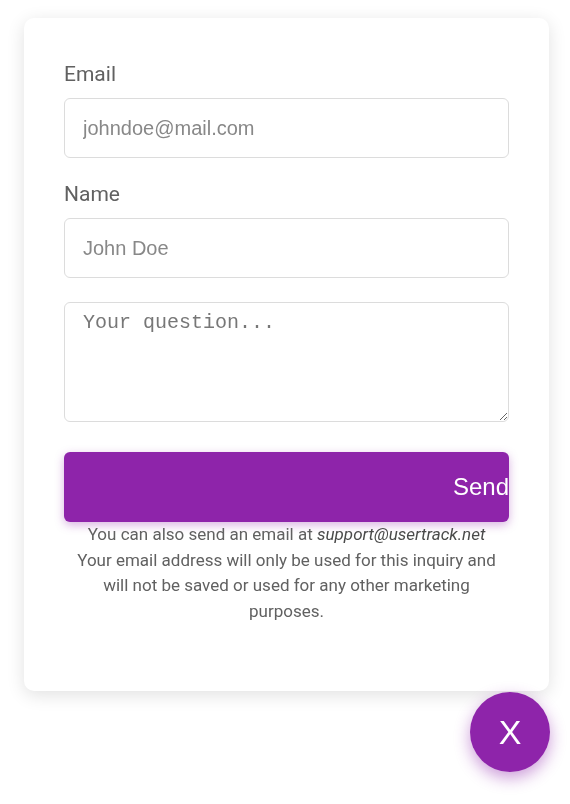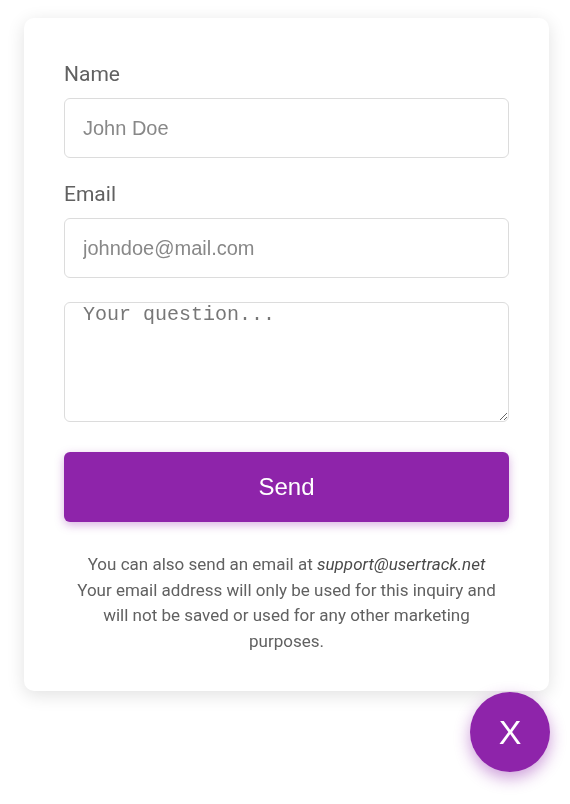--- a/index.html
+++ b/index.html
@@ -39,44 +39,44 @@
     color: #3a3a3a;
     outline: none;
     background: #fff;
   }
   .text-input::placeholder { color: #888; }
   .textarea {
     width: 100%;
     height: 120px;
     border: 1px solid #dcdcdc;
     border-radius: 6px;
-    padding: 0 18px;
+    padding: 8px 18px;
     font-size: 20px;
     font-family: "Courier New", Courier, monospace;
     color: #3a3a3a;
     outline: none;
     resize: vertical;
     background: #fff;
   }
   .textarea::placeholder { color: #777; }
   .send-btn {
     width: 100%;
     height: 70px;
     border: none;
     border-radius: 6px;
     background: #8e24aa;
     color: #ffffff;
     font-size: 24px;
     font-weight: 500;
     cursor: pointer;
     margin-top: 2px;
     box-shadow: 0 3px 10px rgba(142,36,170,0.35);
+    text-align: right;
   }
   .footer-note {
-    margin-top: 30px;
     text-align: center;
     font-size: 17px;
     line-height: 1.5;
     color: #616161;
   }
   .footer-note em { font-style: italic; color: #4a4a4a; }
   .fab {
     position: absolute;
     right: 20px;
     bottom: 32px;
@@ -94,27 +94,27 @@
     align-items: center;
     justify-content: center;
   }
 </style>
 </head>
 <body>
 
 <div class="card">
 
   <div class="field-group">
-    <label class="label">Name</label>
-    <input type="text" class="text-input" placeholder="John Doe" style="">
+    <label class="label">Email</label>
+    <input type="text" class="text-input" placeholder="johndoe@mail.com" style="">
   </div>
 
   <div class="field-group">
-    <label class="label">Email</label>
-    <input type="text" class="text-input" placeholder="johndoe@mail.com" style="">
+    <label class="label">Name</label>
+    <input type="text" class="text-input" placeholder="John Doe" style="">
   </div>
 
   <div class="field-group">
     <textarea class="textarea" placeholder="Your question..." style=""></textarea>
   </div>
 
   <button class="send-btn">Send</button>
 
   <p class="footer-note">
     <span>You can also send an email at </span><em>support@usertrack.net</em><br>

